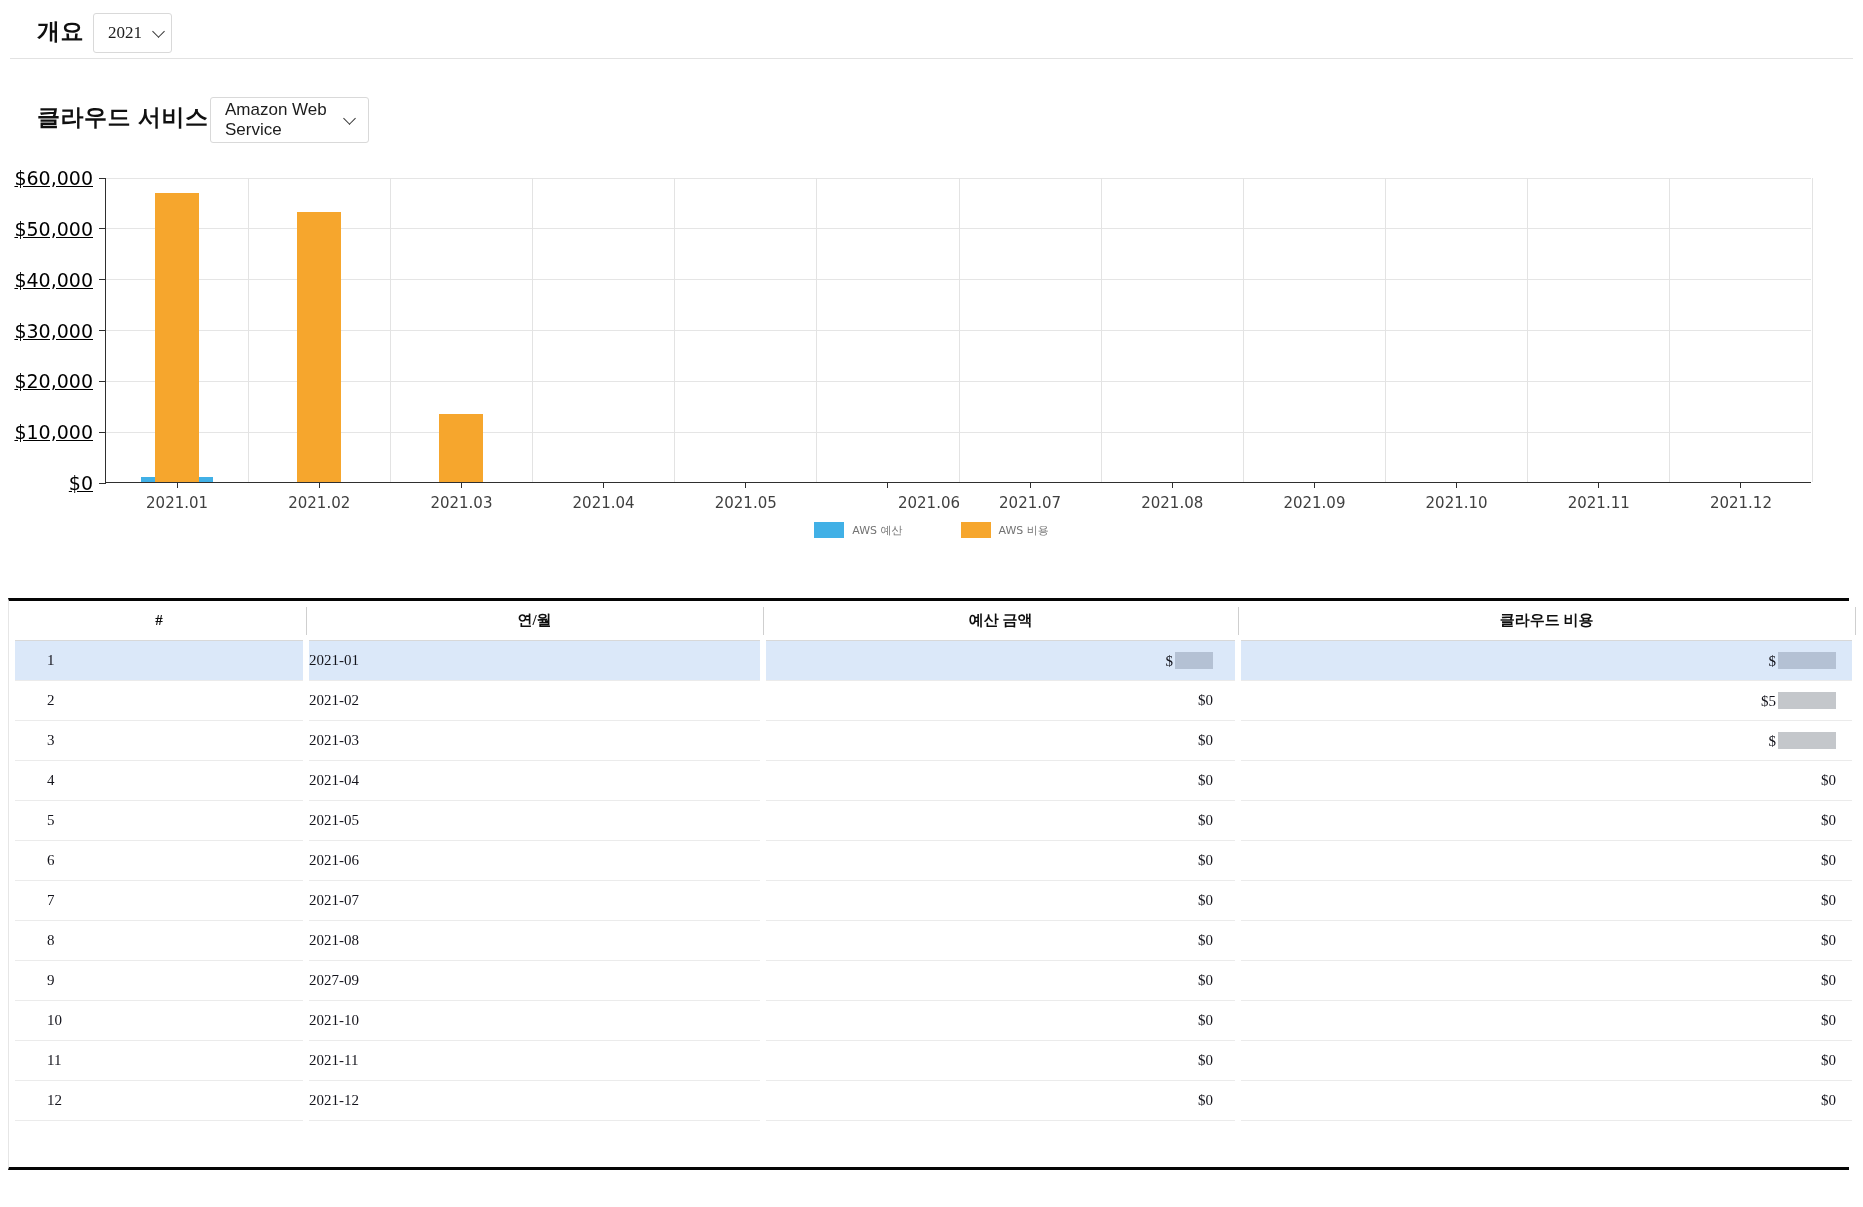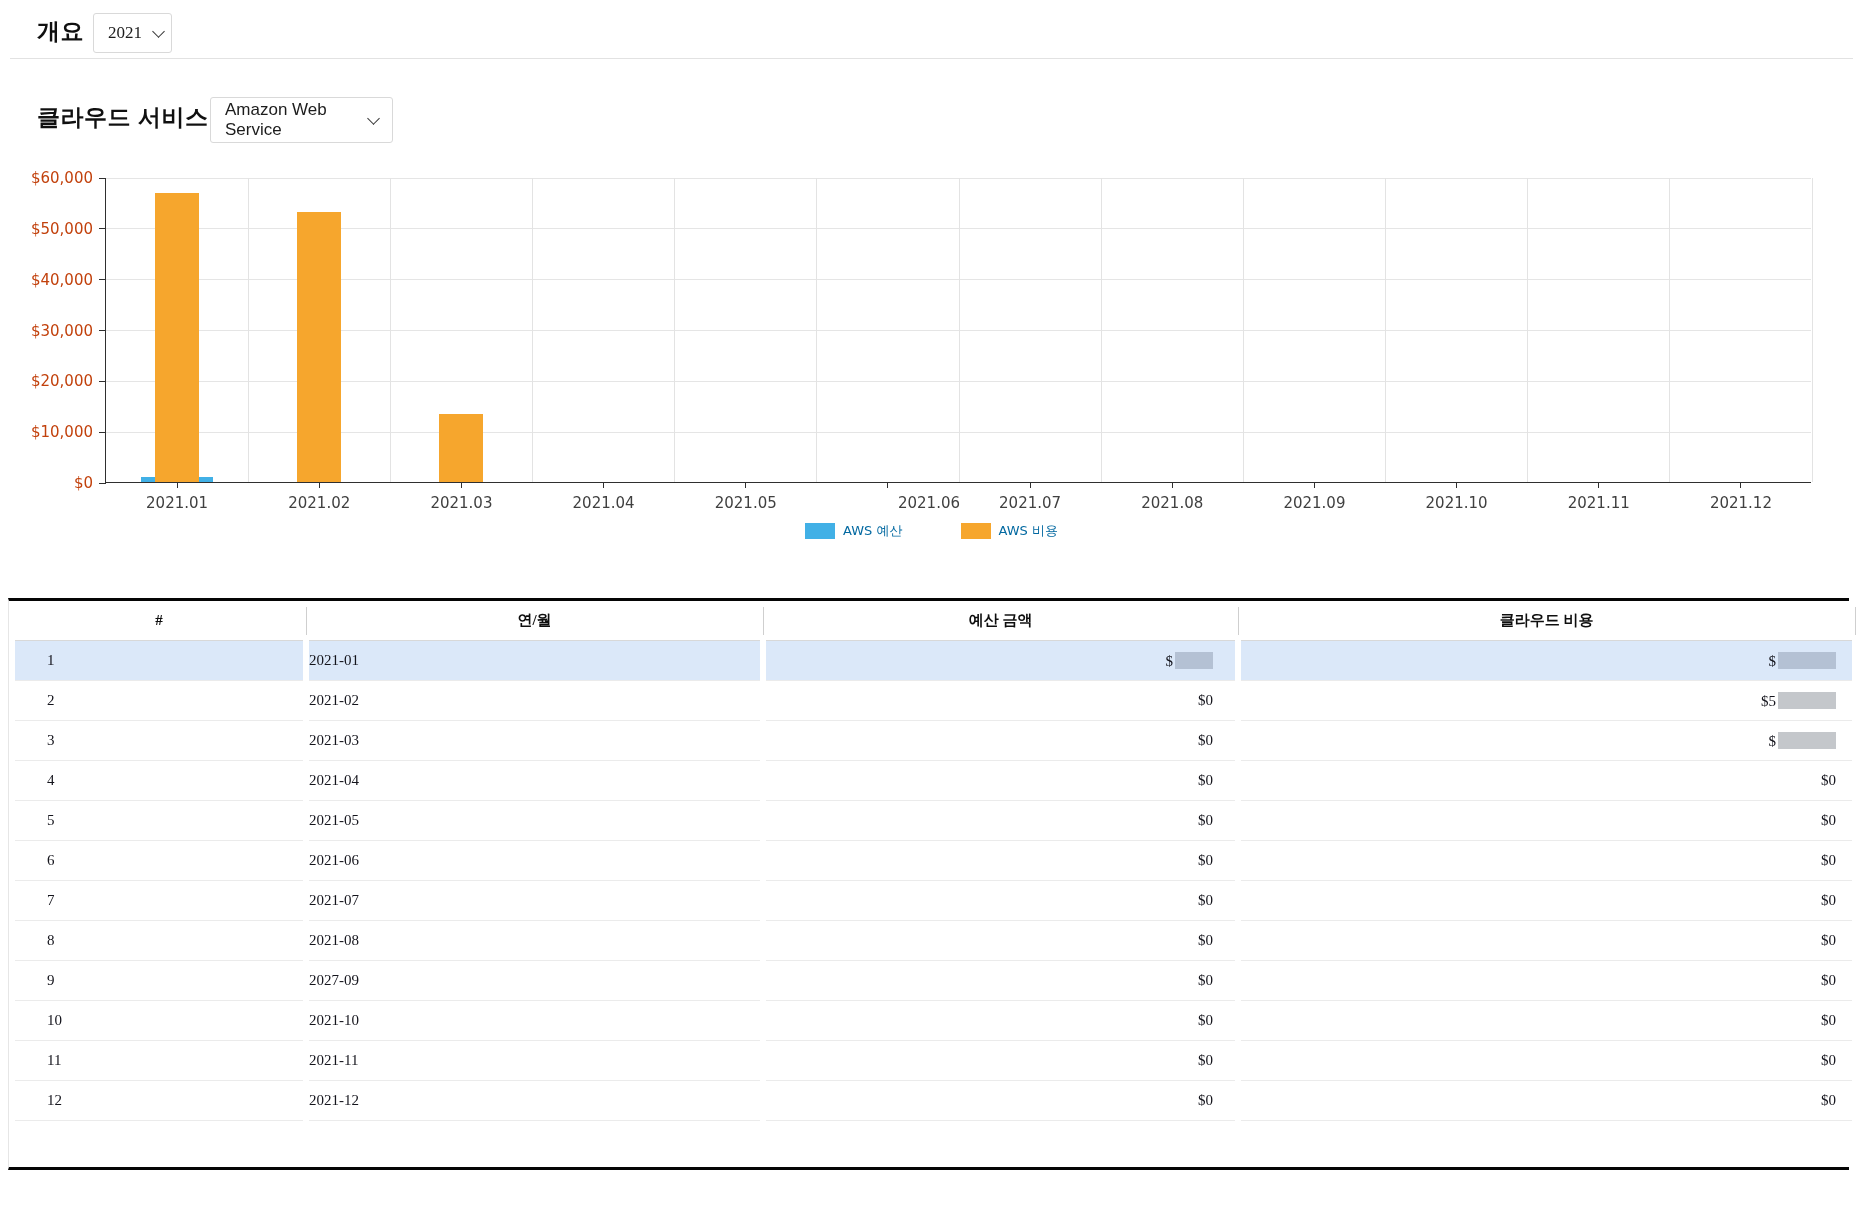--- a/index.html
+++ b/index.html
@@ -10,48 +10,48 @@
   }
   
   .page-title { position:absolute; left:37px; top:16px; font-size:23px; font-weight:bold; color:#101010; letter-spacing:0.5px; }
   .select-box {
     position:absolute; display:flex; align-items:center; justify-content:flex-start;
     background:#fff; border:1px solid #d9d9d9; border-radius:3px; cursor:pointer;
     font-size:17px; color:#1c1c1c; padding:0 14px;
     font-family:"Liberation Serif", serif;
   }
   .select-year { left:93px; top:13px; width:79px; height:40px; }
-  .select-service { left:210px; top:97px; width:183px; height:46px; font-family:"Liberation Sans", sans-serif; }
+  .select-service { left:210px; top:97px; width:159px; height:46px; font-family:"Liberation Sans", sans-serif; }
   .chev { width:9px; height:9px; border-right:1.8px solid #333; border-bottom:1.8px solid #333; transform:rotate(45deg); margin-top:-4px; margin-left:12px; flex:0 0 auto; }
   .divider { position:absolute; left:10px; top:58px; width:1843px; height:1px; background:#e2e2e2; }
   .section-title { position:absolute; left:37px; top:102px; font-size:23px; font-weight:bold; color:#101010; letter-spacing:0.5px; }
 
   
   .chart { position:absolute; left:0; top:148px; width:1863px; height:420px; }
   .plot {
     position:absolute; left:105px; top:30px; width:1706px; height:305px;
     border-left:1px solid #2f2f2f; border-bottom:1px solid #2f2f2f;
   }
   .hgrid { position:absolute; left:0; width:100%; height:1px; background:#e5e5e5; }
   .vgrid { position:absolute; top:0; width:1px; height:100%; background:#e3e3e3; }
   .ytick { position:absolute; left:-7px; width:7px; height:1px; background:#2f2f2f; }
   .xtick { position:absolute; bottom:-6px; width:1px; height:5px; background:#2f2f2f; }
   .ylabel {
     position:absolute; right:100%; margin-right:13px; transform:translateY(-50%);
-    font-family:"DejaVu Sans", sans-serif; font-size:15px; color:#c2410c; white-space:nowrap;
+    font-family:"DejaVu Sans", sans-serif; font-size:19px; color:#000000; white-space:nowrap;text-decoration:underline;
   }
   .xlabel {
     position:absolute; top:100%; margin-top:12px; transform:translateX(-50%);
     font-family:"DejaVu Sans", sans-serif; font-size:15px; color:#404040; white-space:nowrap;
   }
   .bar { position:absolute; bottom:0; }
   .legend { position:absolute; left:0; top:374px; width:100%; display:flex; justify-content:center; gap:58px; }
   .legend-item { display:flex; align-items:center; gap:8px; cursor:pointer; }
   .legend-swatch { width:30px; height:16px; }
-  .legend-label { font-family:"DejaVu Sans", sans-serif; font-size:13px; color:#0369a1; }
+  .legend-label { font-family:"DejaVu Sans", sans-serif; font-size:11px; color:#737373; }
 
   
   .table-wrap {
     position:absolute; left:8px; top:598px; width:1841px;
     border-top:3px solid #050505; border-bottom:3px solid #050505;
     border-left:1px solid #e6e6e6; padding-bottom:46px; background:#fff;
   }
   table.data { width:100%; border-collapse:separate; border-spacing:6px 0; table-layout:fixed; font-family:"Liberation Serif", serif; }
   th {
     height:40px; font-size:15px; font-weight:bold; color:#0e0e0e; text-align:center;

